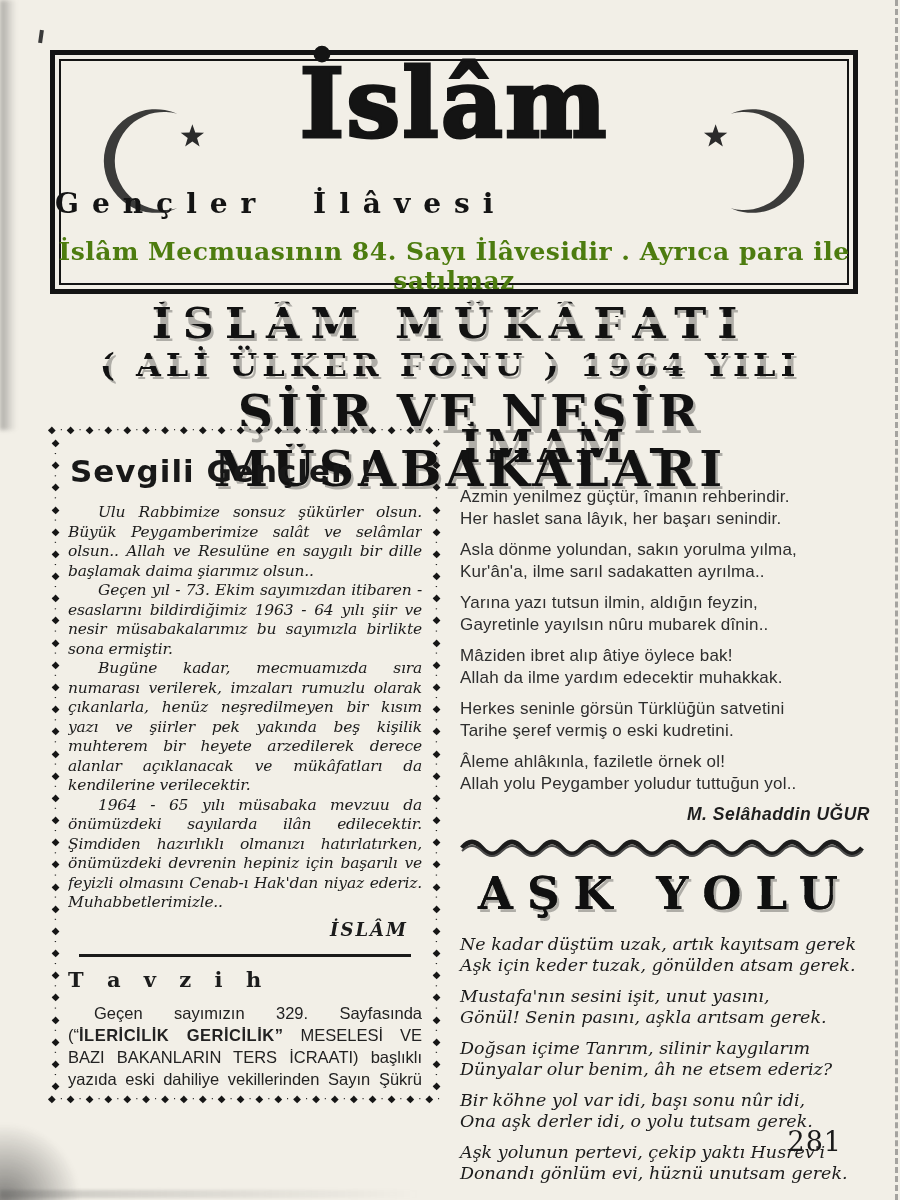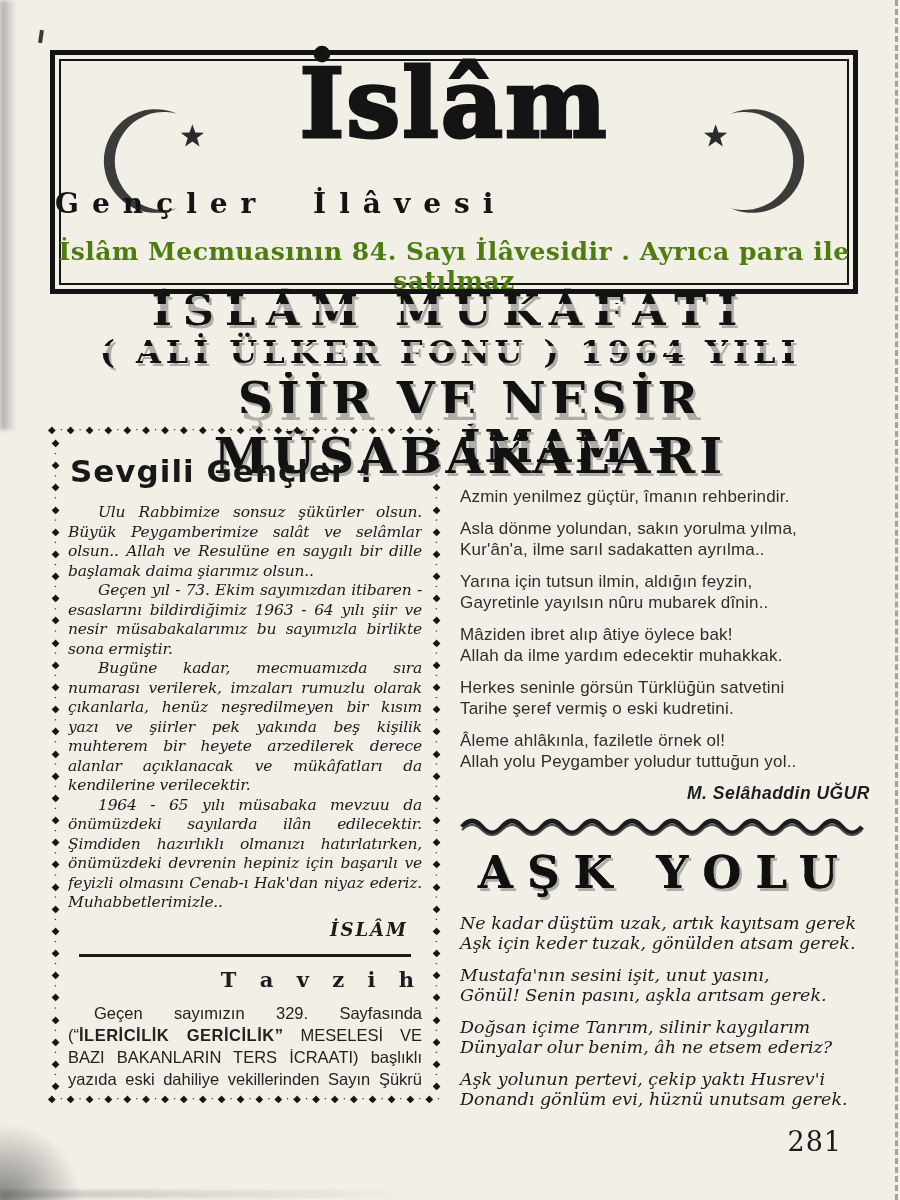--- a/index.html
+++ b/index.html
@@ -31,21 +31,21 @@
     font-size:96px;font-weight:bold;letter-spacing:2px;
     -webkit-text-stroke:3px #141414;color:#141414;line-height:1.1;}
   .mast-sub{position:absolute;left:0;right:16px;top:132px;text-align:left;
     font-size:28px;font-weight:bold;letter-spacing:13px;word-spacing:22px;color:#141414;}
   .mast-issue{position:absolute;left:0;right:0;top:182px;text-align:center;
     font-size:25px;font-weight:bold;letter-spacing:.5px;color:#4d7c0f;}
   .ornament{position:absolute;top:40px;width:132px;height:132px;}
   .ornament.left{left:28px;}
   .ornament.right{right:28px;transform:scaleX(-1);}
   
-  .headline{position:absolute;left:0;top:289px;width:900px;text-align:center;
+  .headline{position:absolute;left:0;top:302px;width:900px;text-align:center;
     font-family:"DejaVu Serif", serif;font-weight:bold;color:#141414;}
   .hl1{font-size:43px;letter-spacing:11px;line-height:1.0;}
   .hl2{font-size:32px;letter-spacing:5px;line-height:1.25;}
   .hl3{font-size:49px;letter-spacing:4px;line-height:1.15;padding-left:40px;}
   @supports (-webkit-background-clip: text) {
     .inline-caps{
       background:linear-gradient(180deg,#121212 0 36%,rgba(242,239,231,.95) 36% 52%,#121212 52% 100%);
       -webkit-background-clip:text;background-clip:text;color:transparent;
       text-shadow:2.5px 2.5px 0 rgba(20,20,20,.30);}
   }
@@ -58,21 +58,21 @@
   .ob-left{left:0;top:13px;bottom:13px;width:13px;writing-mode:vertical-rl;}
   .ob-right{right:0;top:13px;bottom:13px;width:13px;writing-mode:vertical-rl;}
   .ob-content{position:absolute;inset:15px 20px;overflow:hidden;}
   .letter-title{font-family:"DejaVu Sans", sans-serif;font-weight:bold;
     font-size:31px;letter-spacing:1px;margin:14px 0 14px 2px;color:#181818;}
   .letter-par{font-style:italic;font-size:15.5px;line-height:19.5px;
     text-align:justify;text-indent:30px;margin:0;letter-spacing:-.2px;color:#1b1b1b;}
   .letter-sig{font-style:italic;font-weight:bold;font-size:18px;text-align:right;
     padding-right:14px;margin-top:6px;letter-spacing:2px;}
   .tavzih-rule{border:none;border-top:3px solid #1a1a1a;width:94%;margin:14px auto 10px auto;}
-  .tavzih-title{text-align:right;font-weight:bold;font-size:21px;letter-spacing:8px;margin:0 0 10px 0;}
+  .tavzih-title{text-align:left;font-weight:bold;font-size:21px;letter-spacing:8px;margin:0 0 10px 0;}
   .tavzih-par{font-family:"Liberation Sans", sans-serif;font-size:16.5px;line-height:22px;
     text-align:justify;text-indent:26px;margin:0;color:#222;}
   .tavzih-par b{letter-spacing:.5px;}
   
   .rightcol{position:absolute;left:460px;top:424px;width:410px;}
   .imam-title{font-weight:bold;font-size:44px;letter-spacing:4px;line-height:1.05;color:#101010;}
   .imam-line2{margin-left:40px;}
   .poem-sans{margin-top:16px;font-family:"Liberation Sans", sans-serif;
     font-size:17px;line-height:21.5px;color:#2e2e2e;letter-spacing:.2px;}
   .stanza{margin-bottom:10px;}
@@ -140,27 +140,28 @@
 </div>
 
 <div class="rightcol">
   <div class="imam-title">
     <div class="inline-caps">İMAM -</div>
   </div>
 
   <div class="poem-sans">
     <div class="stanza">
       <div>Azmin yenilmez güçtür, îmanın rehberindir.</div>
+      <div>Her haslet sana lâyık, her başarı senindir.</div>
     </div>
     <div class="stanza">
       <div>Asla dönme yolundan, sakın yorulma yılma,</div>
       <div>Kur'ân'a, ilme sarıl sadakatten ayrılma..</div>
     </div>
     <div class="stanza">
-      <div>Yarına için tutsun ilmin, aldığın feyzin,</div>
+      <div>Yarına yazı tutsun ilmin, aldığın feyzin,</div>
       <div>Gayretinle yayılsın nûru mubarek dînin..</div>
     </div>
     <div class="stanza">
       <div>Mâziden ibret alıp âtiye öylece bak!</div>
       <div>Allah da ilme yardım edecektir muhakkak.</div>
     </div>
     <div class="stanza">
       <div>Herkes seninle görsün Türklüğün satvetini</div>
       <div>Tarihe şeref vermiş o eski kudretini.</div>
     </div>
@@ -185,20 +186,24 @@
     </div>
     <div class="stanza">
       <div>Mustafa'nın sesini işit, unut yasını,</div>
       <div>Gönül! Senin pasını, aşkla arıtsam gerek.</div>
     </div>
     <div class="stanza">
       <div>Doğsan içime Tanrım, silinir kaygılarım</div>
       <div>Dünyalar olur benim, âh ne etsem ederiz?</div>
     </div>
     <div class="stanza">
+      <div>Bir köhne yol var idi, başı sonu nûr idi,</div>
+      <div>Ona aşk derler idi, o yolu tutsam gerek.</div>
+    </div>
+    <div class="stanza">
       <div>Aşk yolunun pertevi, çekip yaktı Husrev'i</div>
       <div>Donandı gönlüm evi, hüznü unutsam gerek.</div>
     </div>
   </div>
   
 </div>
 
 <div class="page-number">281</div>
 
 </body></html>

